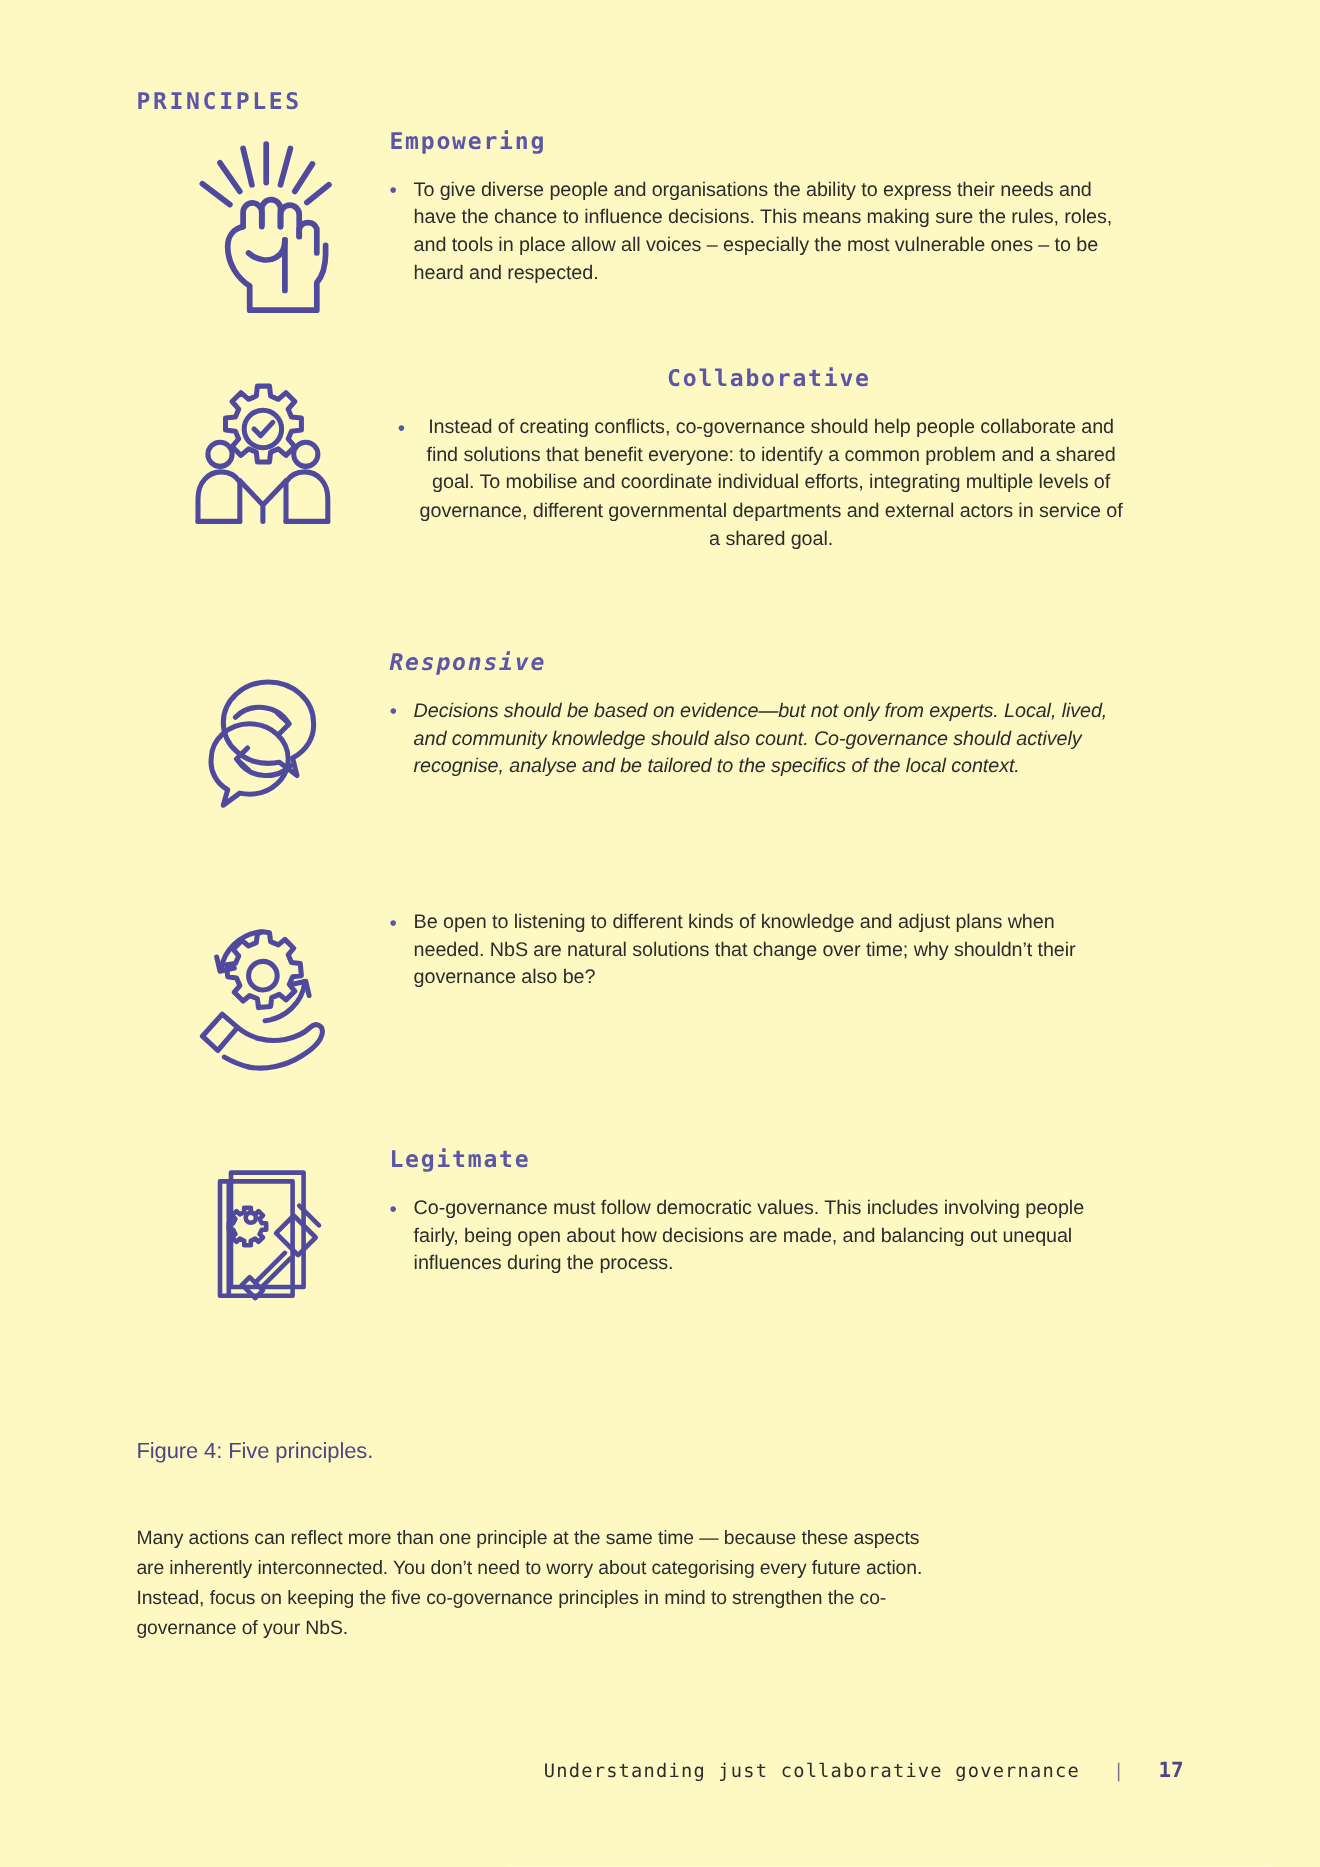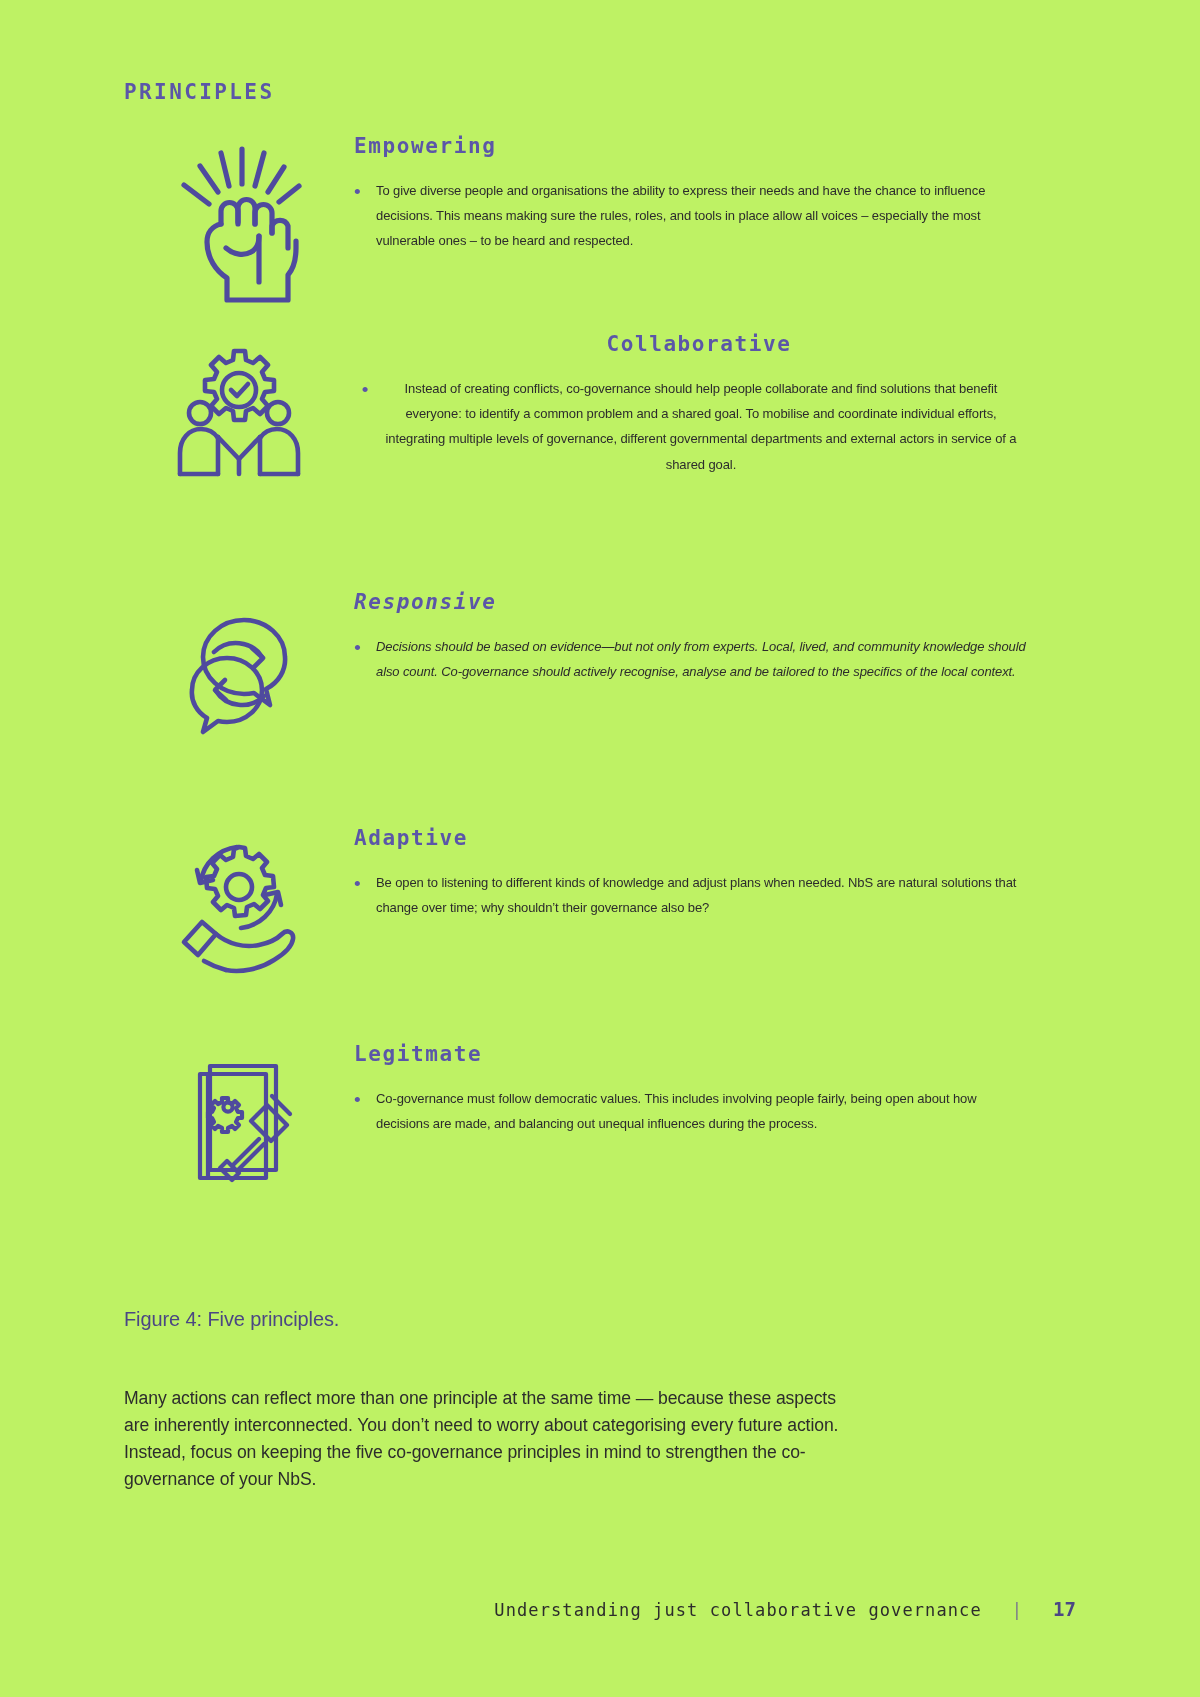--- a/index.html
+++ b/index.html
@@ -13,21 +13,21 @@
   body {
     font-family: "Liberation Sans", sans-serif;
     color: #231f20;
     position: relative;
     overflow: hidden;
   }
 
   .page {
     position: absolute;
     inset: 0;
-    background: #bef264;
+    background: #fef9c3;
   }
 
   
   .principles-heading {
     position: absolute;
     left: 124px;
     top: 80px;
     font-family: "DejaVu Sans Mono", monospace;
     font-size: 21px;
     font-weight: 700;
@@ -81,29 +81,29 @@
     width: 22px;
     color: #5b56a8;
     font-size: 19px;
     line-height: 25px;
     padding-top: 1px;
   }
 
   .bullet-text {
     flex: 1 1 auto;
     font-family: "Liberation Sans", sans-serif;
-    font-size: 13px;
+    font-size: 18px;
     line-height: 25.2px;
     color: #2c2c2c;
     max-width: 650px;
     letter-spacing: -0.1px;
   }
 
   
-  #p-empowering   { top: 132px; justify-content: center; }
+  #p-empowering   { top: 114px; justify-content: center; }
   #p-collaborative{ top: 330px; text-align: center; }
   #p-responsive   { top: 588px; font-style: italic; }
   #p-adaptive     { top: 824px; }
   #p-legitimate   { top: 1040px; }
 
   
   .figure-caption {
     position: absolute;
     left: 124px;
     top: 1308px;
@@ -287,21 +287,20 @@
                    c10 -2 18 -6 23 -11
                    c5 -5 12 -2 11 5
                    c-1 7 -9 15 -19 21
                    c-14 9 -33 13 -48 10"></path>
           <path d="M52 106 l-14 -12 l-18 20 l14 13 l18 -21 z"></path>
           <path d="M62 142 c-8 -2 -15 -5 -22 -9"></path>
         </g>
       </svg>
     </div>
     <div class="text-cell">
-      <div class="principle-title">Adaptive</div>
       <div class="bullet-row">
         <span class="bullet-dot">•</span>
         <span class="bullet-text">Be open to listening to different kinds of knowledge and adjust plans when needed. NbS are natural solutions that change over time; why shouldn’t their governance also be?</span>
       </div>
     </div>
   </div>
 
   <div class="principle" id="p-legitimate">
     <div class="icon-cell">
       <svg width="150" height="145" viewBox="0 0 150 145">

